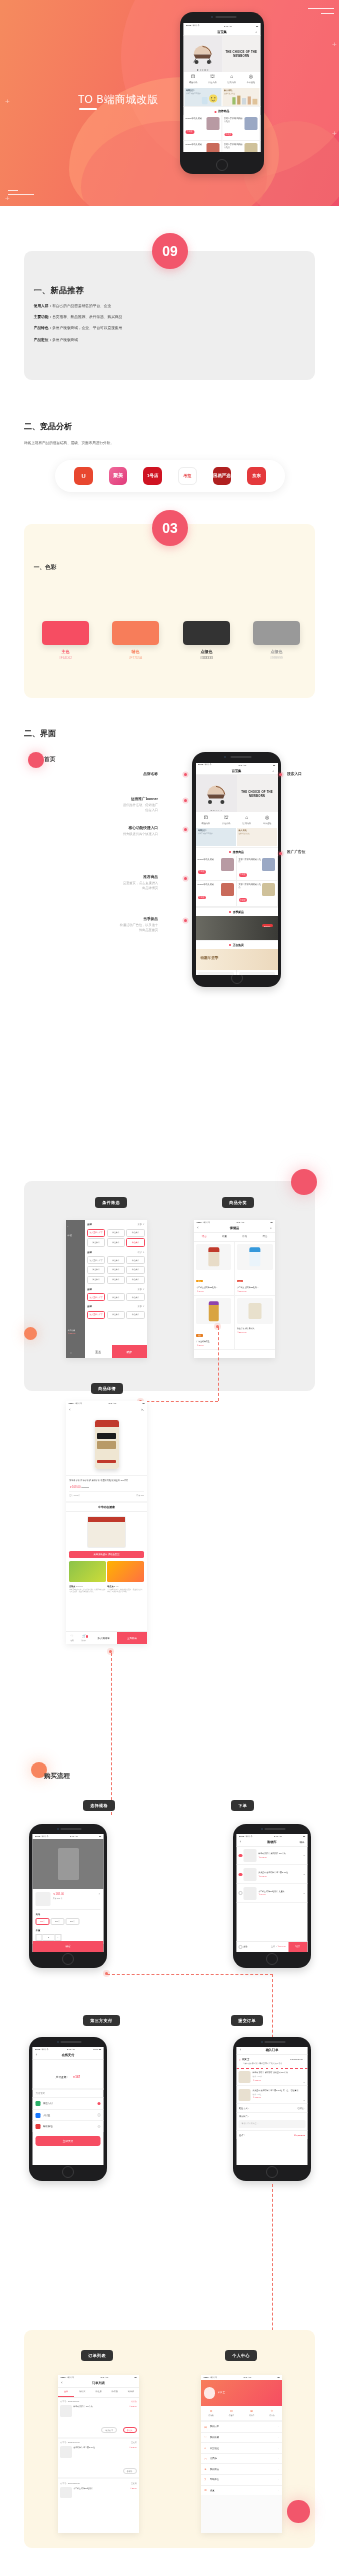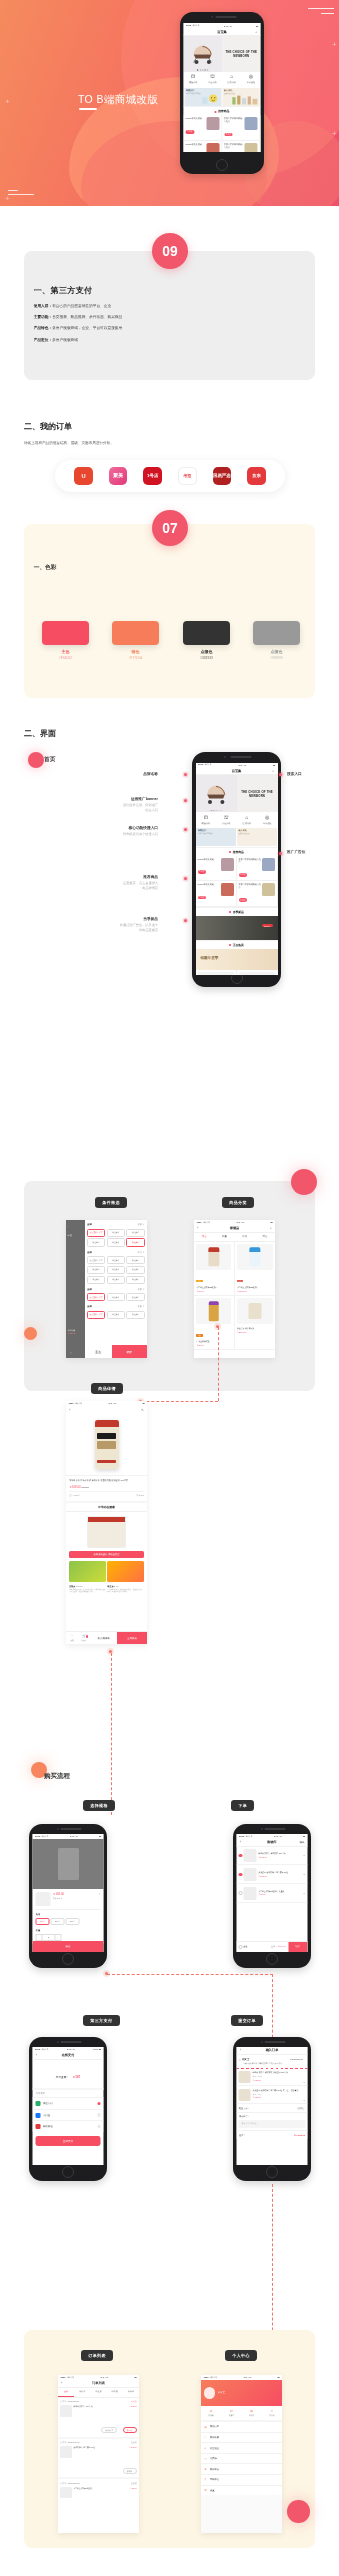--- a/index.html
+++ b/index.html
@@ -278,50 +278,50 @@
             </div>
           <div class="pi" style="background:#cfc19a"></div>
         </div>
       </div>
     </div>
   </div>
 </div>
 
 <div class="badge" style="left:152px; top:233px;">09</div>
 <div class="panel grey" style="top:251px; height:129px;">
-  <div class="h-sec" style="position:absolute; left:9.7px; top:34px;">一、第三方支付</div>
+  <div class="h-sec" style="position:absolute; left:9.7px; top:34px;">一、新品推荐</div>
   <div style="position:absolute; left:9.7px; top:53px;">
     <div class="kv">
       <b>使用人群：</b><span>有自己的产品想要销售的平台、企业</span>
     </div>
     <div class="kv">
       <b>主要功能：</b><span>首页推荐、新品推荐、条件筛选、购买商品</span>
     </div>
     <div class="kv">
       <b>产品特色：</b><span>多用户模版商城，企业、平台可以直接套用</span>
     </div>
     <div class="kv">
       <b>产品定位：</b><span>多用户模版商城</span>
     </div>
   </div>
 </div>
 
-<div class="sec2-title" style="top:421px;">二、我的订单</div>
+<div class="sec2-title" style="top:421px;">二、竞品分析</div>
 <div class="sec2-desc" style="top:441px;">对线上现有产品的信息结构、层级、页面布局进行分析。</div>
 
 <div class="logobar" style="top:460px;">
   <div class="applogo" style="background:#e8472f">U</div>
   <div class="applogo" style="background:linear-gradient(135deg,#f06a9b,#e03a7a); font-size:4.9px">聚美</div>
   <div class="applogo" style="background:#cf1322; font-size:4.4px">1号店</div>
   <div class="applogo" style="background:#fff; border:0.8px solid #eee; color:#e4393c; font-size:4px">考拉</div>
   <div class="applogo" style="background:#b02020; font-size:4.4px">国易严选</div>
   <div class="applogo" style="background:#e4393c; font-size:4.4px">京东</div>
 </div>
 
-<div class="badge" style="left:152px; top:510px;">07</div>
+<div class="badge" style="left:152px; top:510px;">03</div>
 <div class="panel cream" style="top:524px; height:174px;">
   <div style="position:absolute; left:9.7px; top:40px; font-size:5.7px; font-weight:bold; color:#333;">一、色彩</div>
 </div>
 
 <div class="sw" style="left:42px; top:621px;">
   <div class="chip" style="background:#F64D62"></div>
   <div class="nm" style="color:#F64D62">主色</div>
   <div class="hx" style="color:#F79AA6">#F64D62</div>
 </div>
 <div class="sw" style="left:112px; top:621px;">

